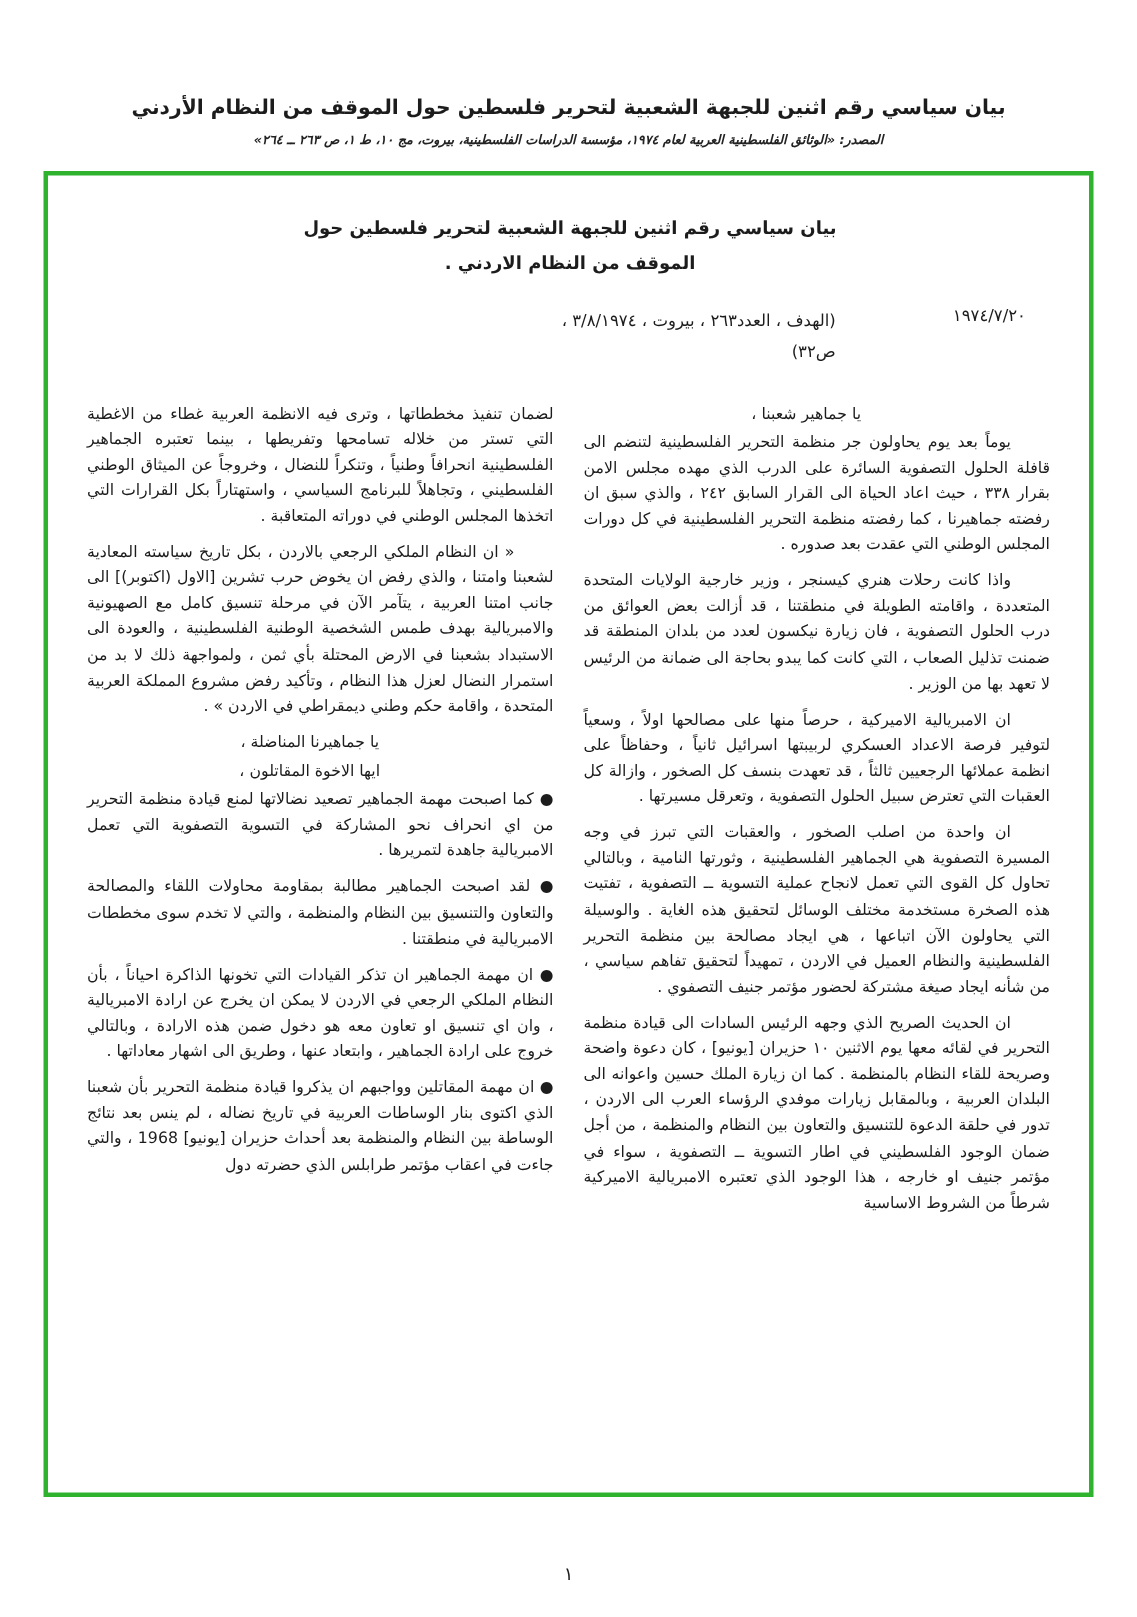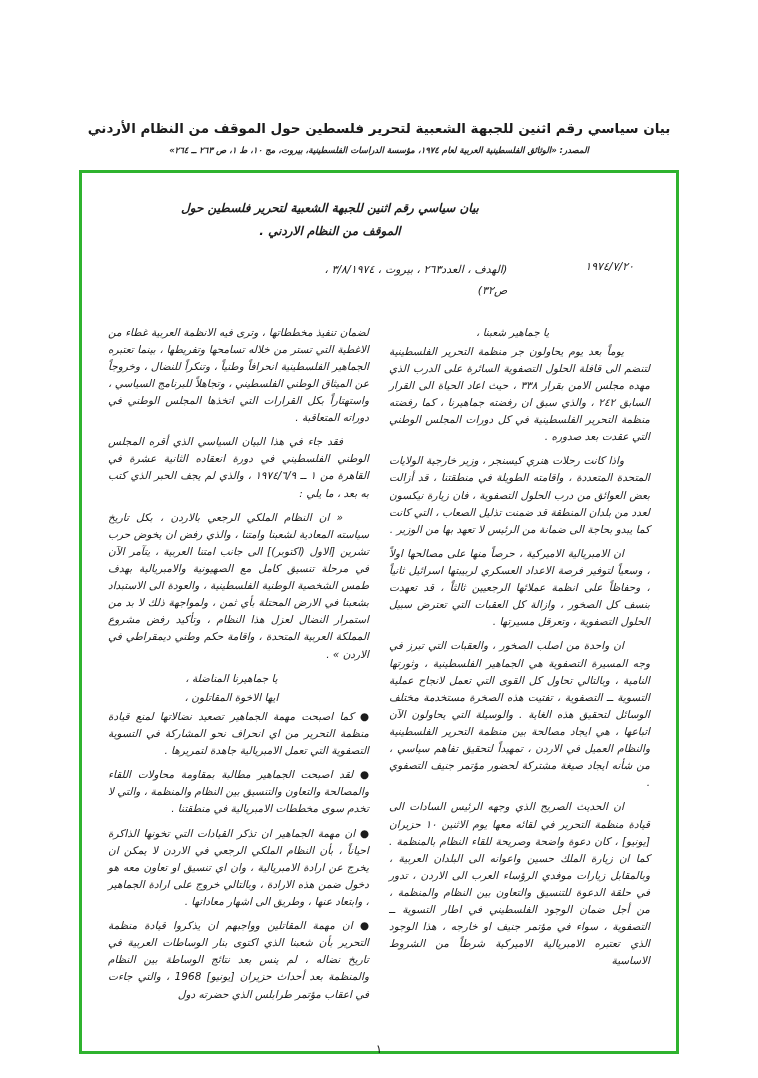--- a/index.html
+++ b/index.html
@@ -11,32 +11,31 @@
     height: 1078px;
     background: #ffffff;
     position: relative;
     direction: rtl;
     font-family: "DejaVu Sans", sans-serif;
     color: #1c1c1c;
     overflow: hidden;
     margin: 0 auto;
   }
 
-  .header { padding-top: 120px; text-align: center; }
+  .header { padding-top: 64px; text-align: center; }
   .page-title { font-size: 13.5px; font-weight: bold; letter-spacing: 0; }
   .source-line { margin-top: 9px; font-size: 8.5px; font-weight: bold; color: #222; font-style: italic; }
 
   .doc-box {
-    width: 600px;
+    width: 700px;
     height: 884px;
     margin: 15px auto 0;
     border: 3px solid #2fb32f;
     padding: 24px 26px 8px;
     overflow: hidden;
-    font-style: italic;
   }
 
   .doc-heading {
     width: 430px;
     margin: 0 105px 0 auto;
     text-align: center;
     font-weight: bold;
     font-size: 12px;
     line-height: 1.95;
   }
@@ -100,21 +99,20 @@
         <p class="salutation">يا جماهير شعبنا ،</p>
         <p>يوماً بعد يوم يحاولون جر منظمة التحرير الفلسطينية لتنضم الى قافلة الحلول التصفوية السائرة على الدرب الذي مهده مجلس الامن بقرار ٣٣٨ ، حيث اعاد الحياة الى القرار السابق ٢٤٢ ، والذي سبق ان رفضته جماهيرنا ، كما رفضته منظمة التحرير الفلسطينية في كل دورات المجلس الوطني التي عقدت بعد صدوره .</p>
         <p>واذا كانت رحلات هنري كيسنجر ، وزير خارجية الولايات المتحدة المتعددة ، واقامته الطويلة في منطقتنا ، قد أزالت بعض العوائق من درب الحلول التصفوية ، فان زيارة نيكسون لعدد من بلدان المنطقة قد ضمنت تذليل الصعاب ، التي كانت كما يبدو بحاجة الى ضمانة من الرئيس لا تعهد بها من الوزير .</p>
         <p>ان الامبريالية الاميركية ، حرصاً منها على مصالحها اولاً ، وسعياً لتوفير فرصة الاعداد العسكري لربيبتها اسرائيل ثانياً ، وحفاظاً على انظمة عملائها الرجعيين ثالثاً ، قد تعهدت بنسف كل الصخور ، وازالة كل العقبات التي تعترض سبيل الحلول التصفوية ، وتعرقل مسيرتها .</p>
         <p>ان واحدة من اصلب الصخور ، والعقبات التي تبرز في وجه المسيرة التصفوية هي الجماهير الفلسطينية ، وثورتها النامية ، وبالتالي تحاول كل القوى التي تعمل لانجاح عملية التسوية ــ التصفوية ، تفتيت هذه الصخرة مستخدمة مختلف الوسائل لتحقيق هذه الغاية . والوسيلة التي يحاولون الآن اتباعها ، هي ايجاد مصالحة بين منظمة التحرير الفلسطينية والنظام العميل في الاردن ، تمهيداً لتحقيق تفاهم سياسي ، من شأنه ايجاد صيغة مشتركة لحضور مؤتمر جنيف التصفوي .</p>
         <p>ان الحديث الصريح الذي وجهه الرئيس السادات الى قيادة منظمة التحرير في لقائه معها يوم الاثنين ١٠ حزيران [يونيو] ، كان دعوة واضحة وصريحة للقاء النظام بالمنظمة . كما ان زيارة الملك حسين واعوانه الى البلدان العربية ، وبالمقابل زيارات موفدي الرؤساء العرب الى الاردن ، تدور في حلقة الدعوة للتنسيق والتعاون بين النظام والمنظمة ، من أجل ضمان الوجود الفلسطيني في اطار التسوية ــ التصفوية ، سواء في مؤتمر جنيف او خارجه ، هذا الوجود الذي تعتبره الامبريالية الاميركية شرطاً من الشروط الاساسية</p>
       </div>
 
       <div class="col">
         <p class="flush">لضمان تنفيذ مخططاتها ، وترى فيه الانظمة العربية غطاء من الاغطية التي تستر من خلاله تسامحها وتفريطها ، بينما تعتبره الجماهير الفلسطينية انحرافاً وطنياً ، وتنكراً للنضال ، وخروجاً عن الميثاق الوطني الفلسطيني ، وتجاهلاً للبرنامج السياسي ، واستهتاراً بكل القرارات التي اتخذها المجلس الوطني في دوراته المتعاقبة .</p>
-        <p>فقد جاء في هذا البيان السياسي الذي أقره المجلس الوطني الفلسطيني في دورة انعقاده الثانية عشرة في القاهرة من ١ ــ ١٩٧٤/٦/٩ ، والذي لم يجف الحبر الذي كتب به بعد ، ما يلي :</p>
         <p>« ان النظام الملكي الرجعي بالاردن ، بكل تاريخ سياسته المعادية لشعبنا وامتنا ، والذي رفض ان يخوض حرب تشرين [الاول (اكتوبر)] الى جانب امتنا العربية ، يتآمر الآن في مرحلة تنسيق كامل مع الصهيونية والامبريالية بهدف طمس الشخصية الوطنية الفلسطينية ، والعودة الى الاستبداد بشعبنا في الارض المحتلة بأي ثمن ، ولمواجهة ذلك لا بد من استمرار النضال لعزل هذا النظام ، وتأكيد رفض مشروع المملكة العربية المتحدة ، واقامة حكم وطني ديمقراطي في الاردن » .</p>
         <p class="salutation">يا جماهيرنا المناضلة ،</p>
         <p class="salutation">ايها الاخوة المقاتلون ،</p>
         <p class="bullet">● كما اصبحت مهمة الجماهير تصعيد نضالاتها لمنع قيادة منظمة التحرير من اي انحراف نحو المشاركة في التسوية التصفوية التي تعمل الامبريالية جاهدة لتمريرها .</p>
         <p class="bullet">● لقد اصبحت الجماهير مطالبة بمقاومة محاولات اللقاء والمصالحة والتعاون والتنسيق بين النظام والمنظمة ، والتي لا تخدم سوى مخططات الامبريالية في منطقتنا .</p>
         <p class="bullet">● ان مهمة الجماهير ان تذكر القيادات التي تخونها الذاكرة احياناً ، بأن النظام الملكي الرجعي في الاردن لا يمكن ان يخرج عن ارادة الامبريالية ، وان اي تنسيق او تعاون معه هو دخول ضمن هذه الارادة ، وبالتالي خروج على ارادة الجماهير ، وابتعاد عنها ، وطريق الى اشهار معاداتها .</p>
         <p class="bullet">● ان مهمة المقاتلين وواجبهم ان يذكروا قيادة منظمة التحرير بأن شعبنا الذي اكتوى بنار الوساطات العربية في تاريخ نضاله ، لم ينس بعد نتائج الوساطة بين النظام والمنظمة بعد أحداث حزيران [يونيو] 1968 ، والتي جاءت في اعقاب مؤتمر طرابلس الذي حضرته دول</p>
       </div>
 
     </div>

